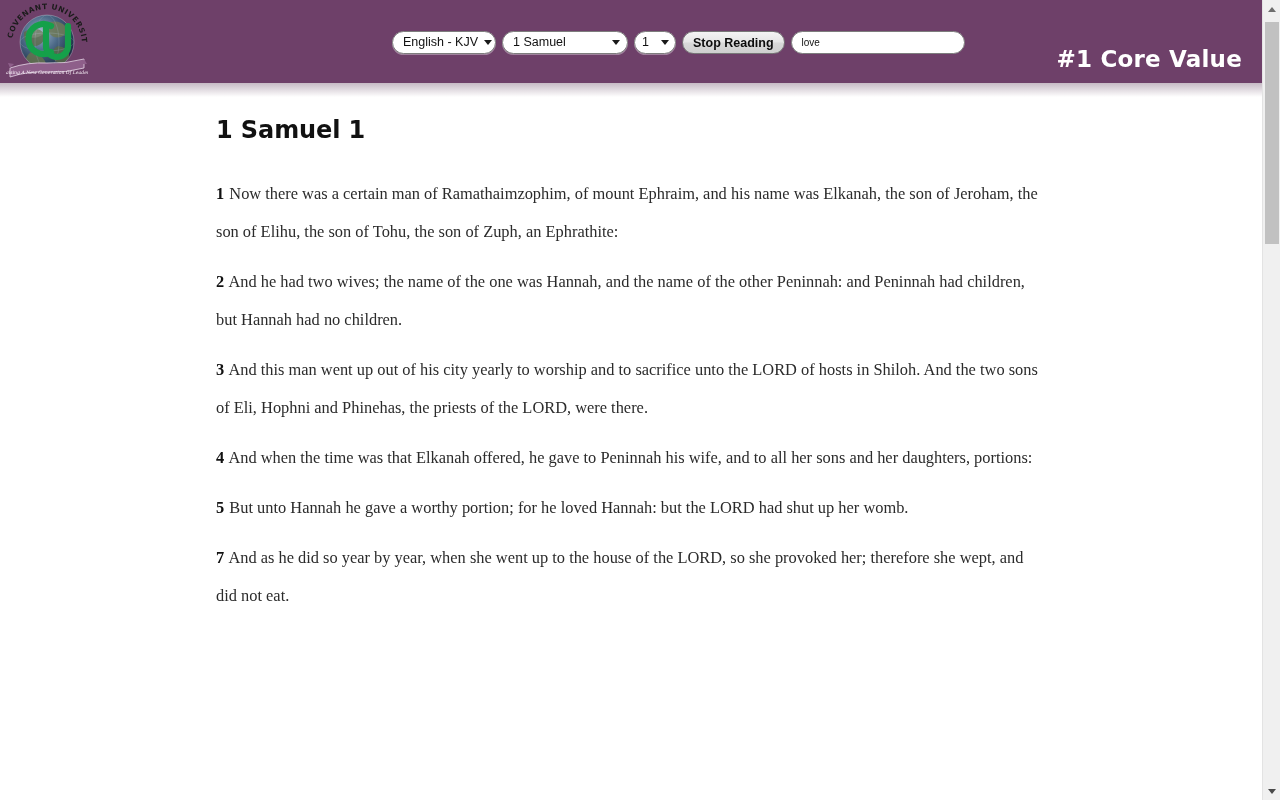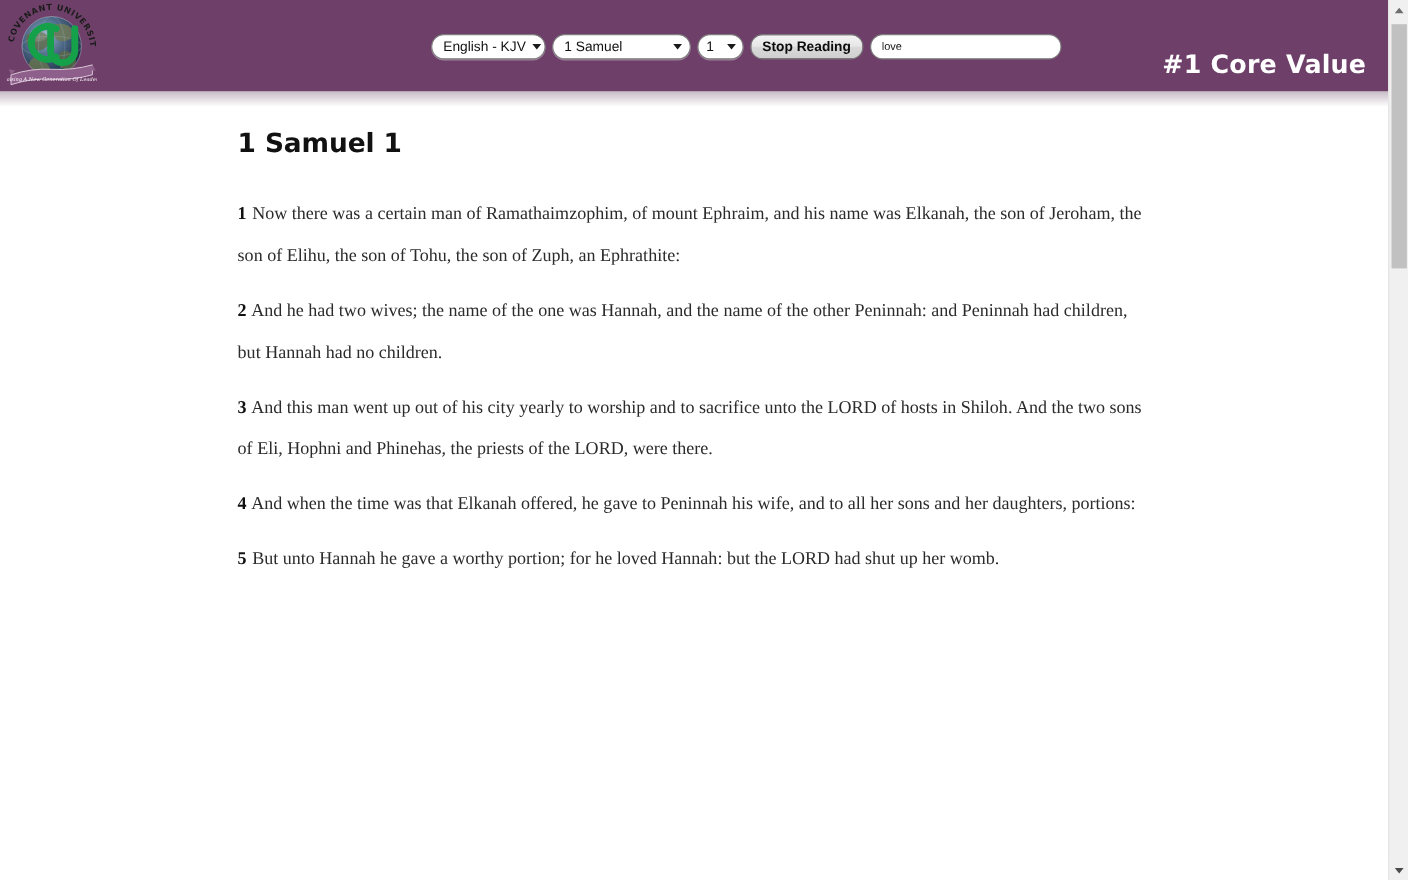--- a/index.html
+++ b/index.html
@@ -55,21 +55,21 @@
   }
   .logo-svg { display: block; }
 
   
   .toolbar {
     position: absolute;
     left: 392px;
     top: 30px;
     height: 24px;
     display: flex;
-    align-items: center;
+    align-items: flex-end;
     gap: 6px;
   }
 
   .pill-select {
     height: 23px;
     background: #ffffff;
     border: 1px solid #7d7d7d;
     border-radius: 12px;
     display: flex;
     align-items: center;
@@ -308,20 +308,21 @@
   </div>
 
   <div class="content">
     <h1 class="chapter-title">1 Samuel 1</h1>
     <div class="verses" id="verse-list">
         <p class="verse"><span class="vnum">1</span><span> Now there was a certain man of Ramathaimzophim, of mount Ephraim, and his name was Elkanah, the son of Jeroham, the son of Elihu, the son of Tohu, the son of Zuph, an Ephrathite:</span></p>
         <p class="verse"><span class="vnum">2</span><span> And he had two wives; the name of the one was Hannah, and the name of the other Peninnah: and Peninnah had children, but Hannah had no children.</span></p>
         <p class="verse"><span class="vnum">3</span><span> And this man went up out of his city yearly to worship and to sacrifice unto the LORD of hosts in Shiloh. And the two sons of Eli, Hophni and Phinehas, the priests of the LORD, were there.</span></p>
         <p class="verse"><span class="vnum">4</span><span> And when the time was that Elkanah offered, he gave to Peninnah his wife, and to all her sons and her daughters, portions:</span></p>
         <p class="verse"><span class="vnum">5</span><span> But unto Hannah he gave a worthy portion; for he loved Hannah: but the LORD had shut up her womb.</span></p>
+        <p class="verse"><span class="vnum">7</span><span> And as he did so year by year, when she went up to the house of the LORD, so she provoked her; therefore she wept, and did not eat.</span></p>
       </div>
   </div>
 
   <div class="vscroll">
     <div class="vscroll-btn top">
       <span class="arr-up"></span>
     </div>
     <div class="vscroll-thumb"></div>
     <div class="vscroll-btn bottom">
       <span class="arr-down"></span>

